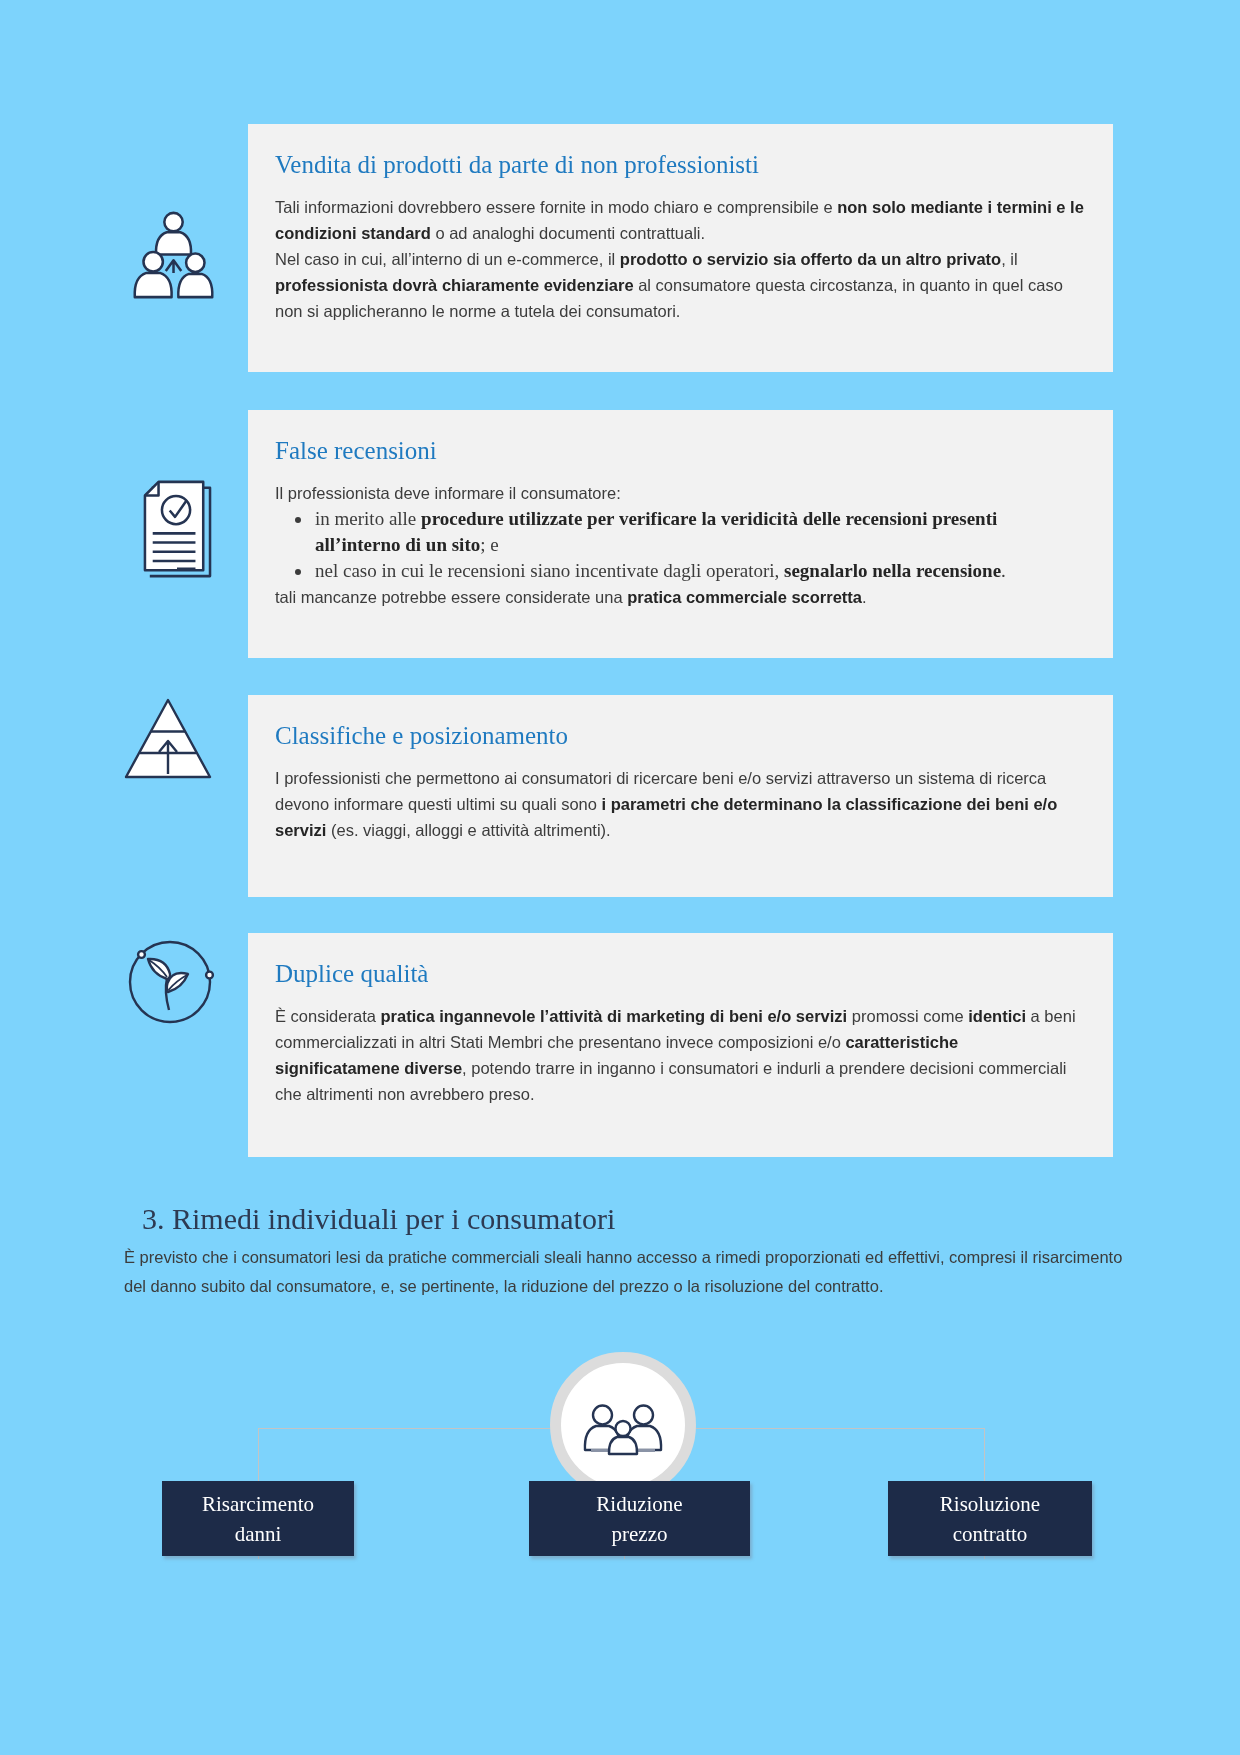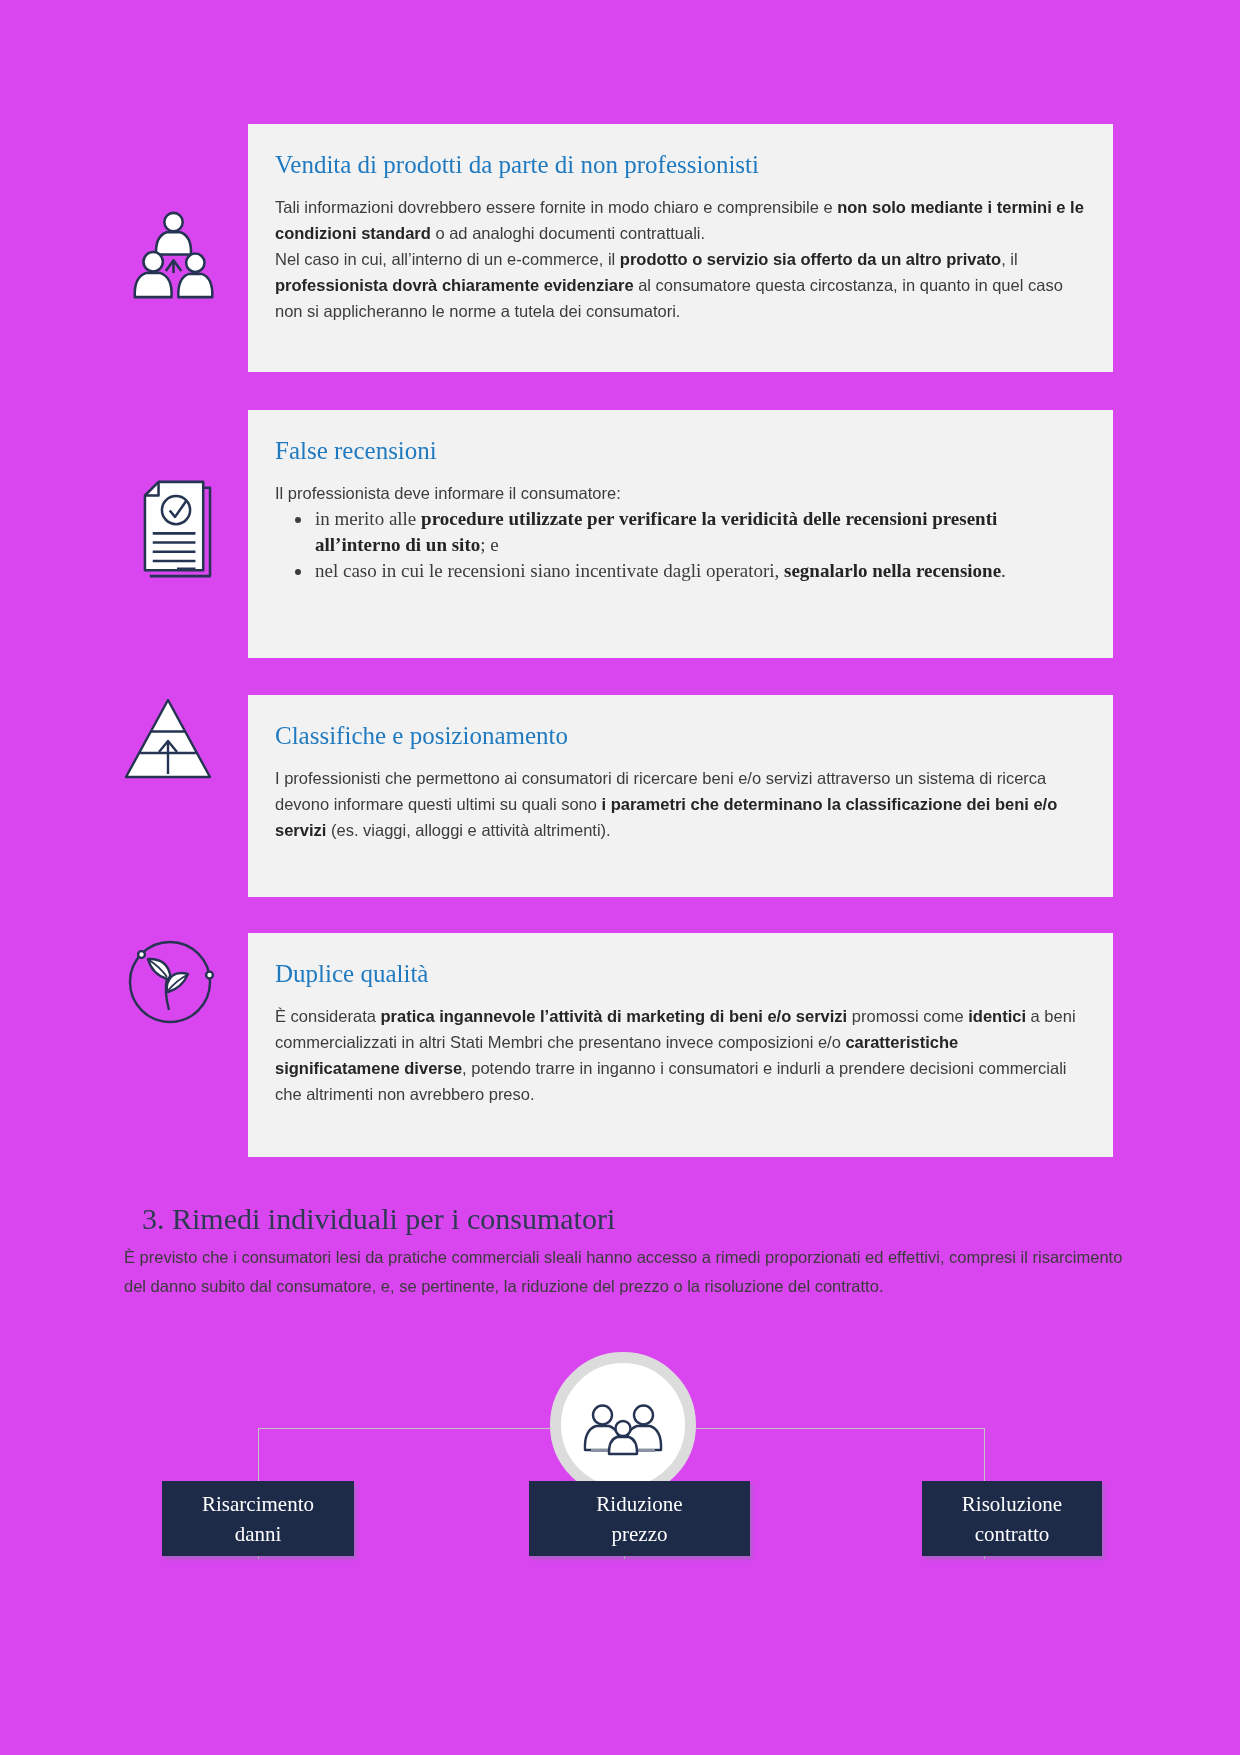--- a/index.html
+++ b/index.html
@@ -1,19 +1,19 @@
 <!DOCTYPE html>
 <html lang="it"><head>
 <meta charset="utf-8">
 <style>
   html,body{margin:0;padding:0;background:#ffffff;}
   .page{
     position:relative;
     width:1240px;height:1755px;
-    background:#d946ef;
+    background:#7dd3fc;
     font-family:"Liberation Sans", sans-serif;
     color:#3c3c3c;
     overflow:hidden;
   }
   
   .card{
     position:absolute;
     left:248px;width:865px;
     background:#f2f2f2;
     box-sizing:border-box;
@@ -79,21 +79,21 @@
     font-family:"Liberation Serif", serif;
     font-size:21px;line-height:30px;
     display:flex;align-items:center;justify-content:center;
     text-align:center;
     white-space:pre-line;
     box-shadow:2px 3px 3px rgba(120,130,150,.45);
     z-index:2;
   }
   .diag-box.left{left:162px;width:192px;}
   .diag-box.center{left:529px;width:221px;}
-  .diag-box.right{left:888px;width:180px;margin-left:34px;}
+  .diag-box.right{left:888px;width:204px;}
 </style>
 </head>
 <body>
 
 <div class="page">
 
   <div class="side-icon" style="left:128px;top:208px;width:92px;height:94px;">
     <svg viewBox="0 0 95 95" fill="none" stroke="#253452" stroke-width="2.6" stroke-linejoin="round">
       <g fill="#ffffff">
         <path d="M29 47 Q28 28 40 24 L54 24 Q66 28 65 47 Z"></path>
@@ -128,20 +128,21 @@
     </svg>
   </div>
 
   <section class="card" style="top:410px;height:248px;">
     <h2>False recensioni</h2>
     <p><span>Il professionista deve informare il consumatore:</span></p>
     <ul>
       <li><span>in merito alle </span><b>procedure utilizzate per verificare la veridicità delle recensioni presenti all’interno di un sito</b><span>; e</span></li>
       <li><span>nel caso in cui le recensioni siano incentivate dagli operatori, </span><b>segnalarlo nella recensione</b><span>.</span></li>
     </ul>
+    <p><span>tali mancanze potrebbe essere considerate una </span><b>pratica commerciale scorretta</b><span>.</span></p>
   </section>
 
   <div class="side-icon" style="left:122px;top:694px;width:92px;height:90px;">
     <svg viewBox="0 0 92 88" fill="none" stroke="#253452" stroke-width="2.4" stroke-linejoin="round">
       <path d="M46 5 L88 82 L4 82 Z" fill="#ffffff"></path>
       <path d="M29 36.5 H63 M18 58 H74" fill="none"></path>
       <path d="M46 79 V47 M37 57 L46 46 L55 57" fill="none"></path>
     </svg>
   </div>
 

